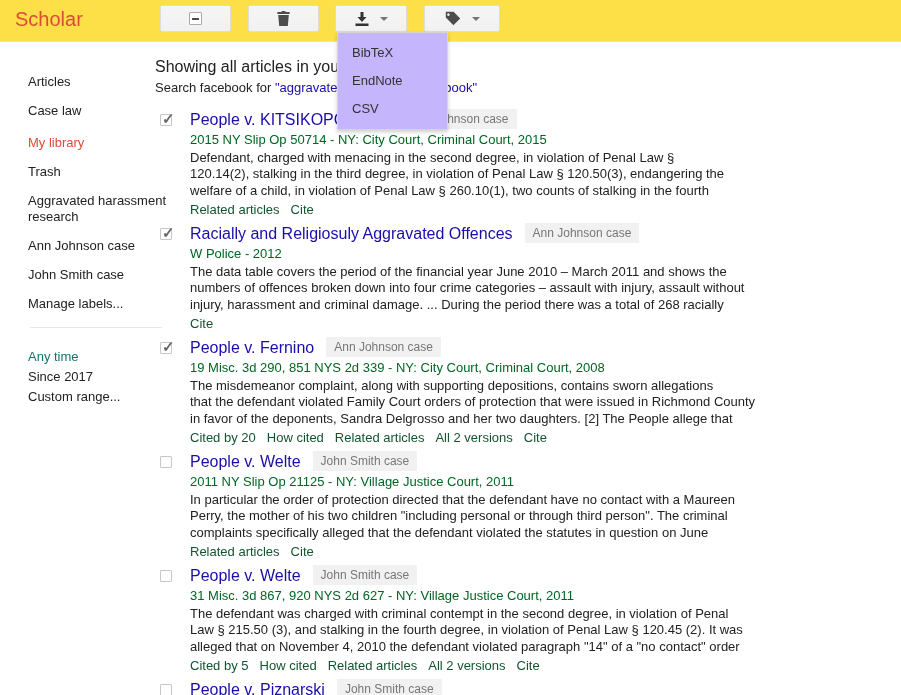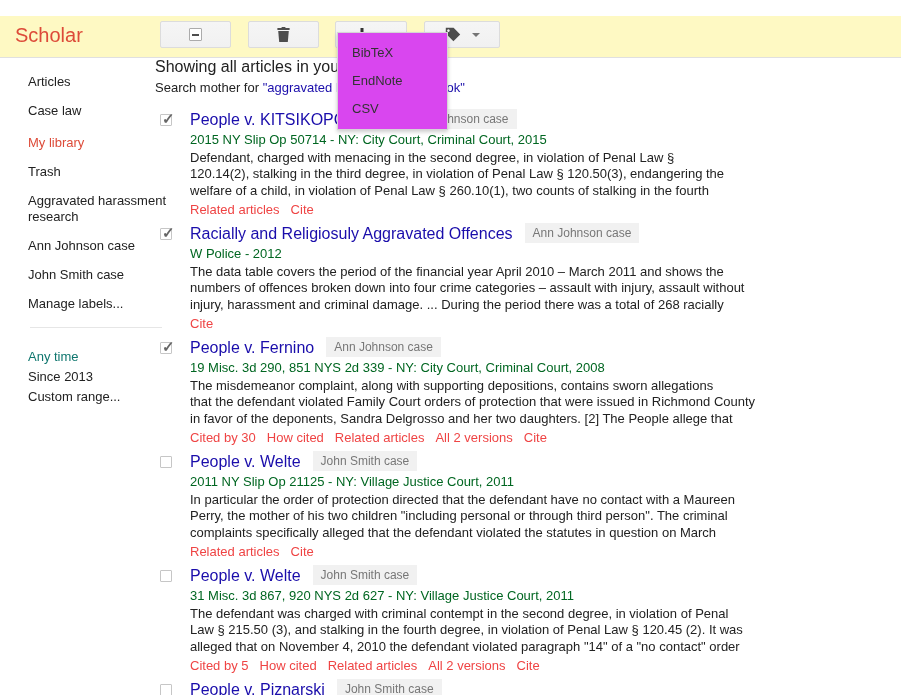--- a/index.html
+++ b/index.html
@@ -3,40 +3,40 @@
 <meta charset="utf-8">
 <style>
   * { margin:0; padding:0; box-sizing:border-box; }
   html,body { width:901px; height:695px; }
   body {
     position:relative; overflow:hidden; background:#fff;
     font-family:"Liberation Sans", sans-serif; color:#222;
   }
 
   
-  .topbar { position:absolute; left:0; top:0; width:901px; height:42px; background:#fef9c3; border-bottom:1px solid #e0e0e0;margin-top:16px; }
+  .topbar { position:absolute; left:0; top:0; width:901px; height:42px; background:#fde047; border-bottom:1px solid #e0e0e0; }
   .logo { position:absolute; left:15px; top:8px; font-size:20px; color:#dd4b39; cursor:pointer; }
   .toolbar { position:absolute; left:160px; top:5px; display:flex; align-items:flex-start; }
   .tbtn {
     height:27px; border:1px solid #dcdcdc; border-radius:2px;
     background:linear-gradient(to bottom,#f5f5f5,#f1f1f1);
     display:flex; align-items:center; justify-content:center; cursor:pointer;
   }
   .tbtn1 { width:71px; margin-right:17px; }
   .tbtn2 { width:71px; margin-right:16px; }
   .tbtn3 { width:72px; margin-right:17px; }
   .tbtn4 { width:76px; }
   .caret { width:0; height:0; border-left:4px solid transparent; border-right:4px solid transparent; border-top:4px solid #757575; margin-left:11px; }
   .cb-minus { position:relative; width:13px; height:13px; border:1px solid #ababab; border-radius:1px; background:#fff; }
   .cb-minus::after { content:""; position:absolute; left:2px; top:5px; width:7px; height:2px; background:#4d4d4d; }
 
   
   .menu {
     position:absolute; left:337px; top:32px; width:111px; z-index:20;
-    background:#d946ef; border:1px solid #d5d5d5; box-shadow:0 2px 4px rgba(0,0,0,0.2);
+    background:#c4b5fd; border:1px solid #d5d5d5; box-shadow:0 2px 4px rgba(0,0,0,0.2);
     padding:6px 0;
   }
   .menu-item { height:28px; line-height:28px; padding-left:14px; font-size:13px; color:#333; cursor:pointer; }
 
   
   .sidebar { position:absolute; left:28px; top:74px; width:141px; font-size:13px; }
   .side-item { line-height:16px; margin-bottom:13px; cursor:pointer; color:#222; }
   .side-item.active { color:#dd4b39;margin-top:16px; }
   .side-divider { border:none; border-top:1px solid #e6e6e6; width:132px; margin:15px 0 19px 2px; }
   .time-item { line-height:20px; cursor:pointer; color:#222; }
@@ -51,21 +51,21 @@
   .article { position:relative; padding-left:35px; height:114px; }
   .article:last-child { height:auto; }
   .cbx { position:absolute; left:5px; top:5px; width:12px; height:12px; border:1px solid #c6c6c6; border-radius:1px; background:#fff; cursor:pointer; }
   .cbx.checked::after { content:"\2713"; position:absolute; left:1px; top:-5px; font-size:15px; font-weight:bold; color:#666; }
   .title-row { line-height:20px; }
   .title { font-size:16px; color:#1a0dab; cursor:pointer; }
   .chip { display:inline-block; margin-left:12px; background:#f1f1f1; color:#777; font-size:12px; line-height:14px; padding:3px 8px; vertical-align:2px; white-space:nowrap; }
   .source { font-size:13px; color:#006621; line-height:17px; margin-top:1px; }
   .snippet { font-size:13px; color:#222; line-height:16.4px; margin-top:2px; white-space:pre-line; width:630px; }
   .links { font-size:13px; line-height:17px; margin-top:2px; }
-  .links span { color:#ef4444; margin-right:11px; cursor:pointer; }
+  .links span { color:#14532d; margin-right:11px; cursor:pointer; }
 </style>
 </head>
 <body>
 
 <div class="topbar">
   <div class="logo">Scholar</div>
   <div class="toolbar">
     <div class="tbtn tbtn1">
       <span class="cb-minus"></span>
     </div>
@@ -101,75 +101,75 @@
   <div class="side-item">Articles</div>
   <div class="side-item">Case law</div>
   <div class="side-item active">My library</div>
   <div class="side-item">Trash</div>
   <div class="side-item">Aggravated harassment research</div>
   <div class="side-item">Ann Johnson case</div>
   <div class="side-item">John Smith case</div>
   <div class="side-item">Manage labels...</div>
   <hr class="side-divider">
   <div class="time-item active">Any time</div>
-  <div class="time-item">Since 2013</div>
+  <div class="time-item">Since 2017</div>
   <div class="time-item">Custom range...</div>
 </div>
 
 <div class="main">
   <div class="showing">Showing all articles in your library</div>
   <div class="search-instead">
-    <span>Search mother for </span><a>"aggravated harassment facebook"</a>
+    <span>Search facebook for </span><a>"aggravated harassment facebook"</a>
   </div>
 
   <div class="articles">
 
     <div class="article">
       <span class="cbx checked"></span>
       <div class="title-row"><span class="title">People v. KITSIKOPOULOS</span><span class="chip">Ann Johnson case</span></div>
       <div class="source">2015 NY Slip Op 50714 - NY: City Court, Criminal Court, 2015</div>
       <div class="snippet">Defendant, charged with menacing in the second degree, in violation of Penal Law §
 120.14(2), stalking in the third degree, in violation of Penal Law § 120.50(3), endangering the
 welfare of a child, in violation of Penal Law § 260.10(1), two counts of stalking in the fourth</div>
       <div class="links">
         <span>Related articles</span><span>Cite</span>
       </div>
     </div>
 
     <div class="article">
       <span class="cbx checked"></span>
       <div class="title-row"><span class="title">Racially and Religiosuly Aggravated Offences</span><span class="chip">Ann Johnson case</span></div>
       <div class="source">W Police - 2012</div>
-      <div class="snippet">The data table covers the period of the financial year April 2010 – March 2011 and shows the
+      <div class="snippet">The data table covers the period of the financial year June 2010 – March 2011 and shows the
 numbers of offences broken down into four crime categories – assault with injury, assault without
 injury, harassment and criminal damage. ... During the period there was a total of 268 racially</div>
       <div class="links">
         <span>Cite</span>
       </div>
     </div>
 
     <div class="article">
       <span class="cbx checked"></span>
       <div class="title-row"><span class="title">People v. Fernino</span><span class="chip">Ann Johnson case</span></div>
       <div class="source">19 Misc. 3d 290, 851 NYS 2d 339 - NY: City Court, Criminal Court, 2008</div>
       <div class="snippet">The misdemeanor complaint, along with supporting depositions, contains sworn allegations
 that the defendant violated Family Court orders of protection that were issued in Richmond County
 in favor of the deponents, Sandra Delgrosso and her two daughters. [2] The People allege that</div>
       <div class="links">
-        <span>Cited by 30</span><span>How cited</span><span>Related articles</span><span>All 2 versions</span><span>Cite</span>
+        <span>Cited by 20</span><span>How cited</span><span>Related articles</span><span>All 2 versions</span><span>Cite</span>
       </div>
     </div>
 
     <div class="article">
       <span class="cbx"></span>
       <div class="title-row"><span class="title">People v. Welte</span><span class="chip">John Smith case</span></div>
       <div class="source">2011 NY Slip Op 21125 - NY: Village Justice Court, 2011</div>
       <div class="snippet">In particular the order of protection directed that the defendant have no contact with a Maureen
 Perry, the mother of his two children "including personal or through third person". The criminal
-complaints specifically alleged that the defendant violated the statutes in question on March</div>
+complaints specifically alleged that the defendant violated the statutes in question on June</div>
       <div class="links">
         <span>Related articles</span><span>Cite</span>
       </div>
     </div>
 
     <div class="article">
       <span class="cbx"></span>
       <div class="title-row"><span class="title">People v. Welte</span><span class="chip">John Smith case</span></div>
       <div class="source">31 Misc. 3d 867, 920 NYS 2d 627 - NY: Village Justice Court, 2011</div>
       <div class="snippet">The defendant was charged with criminal contempt in the second degree, in violation of Penal

